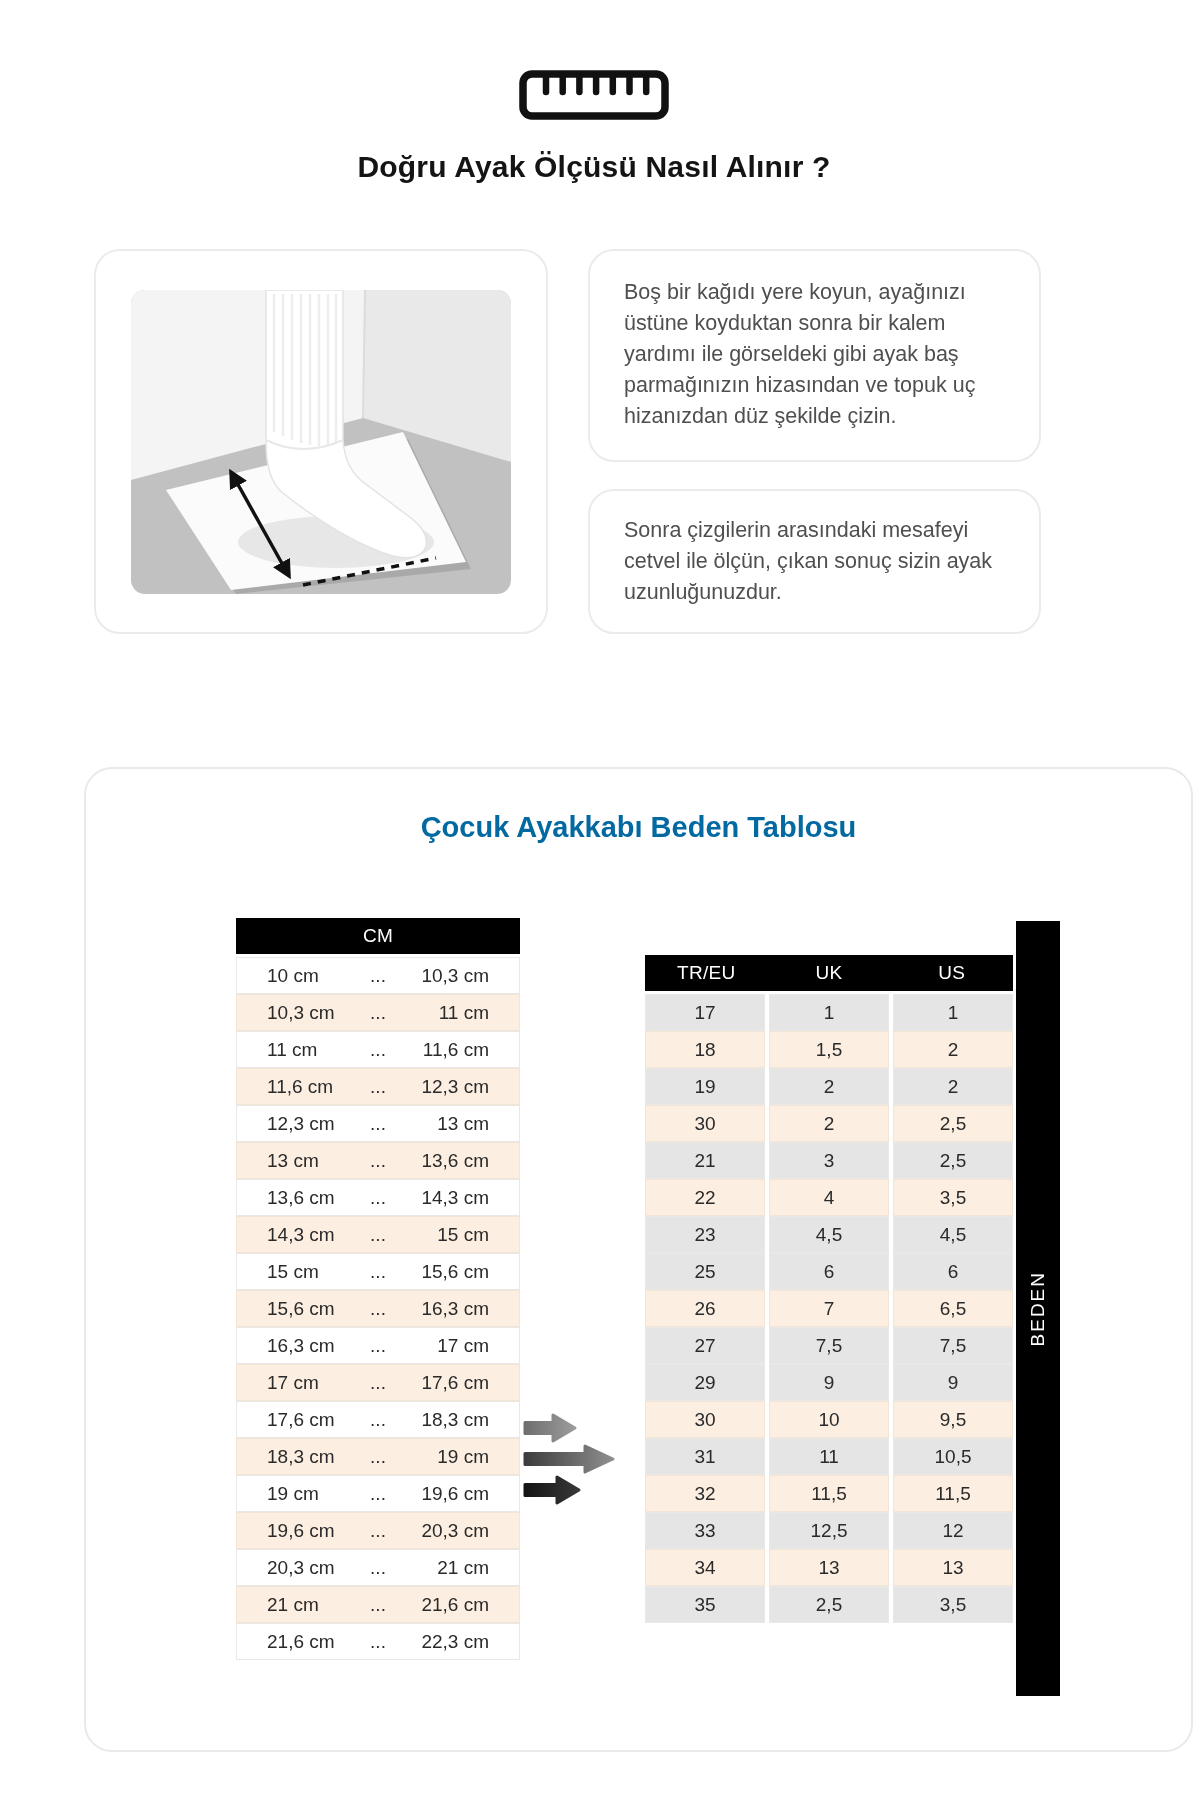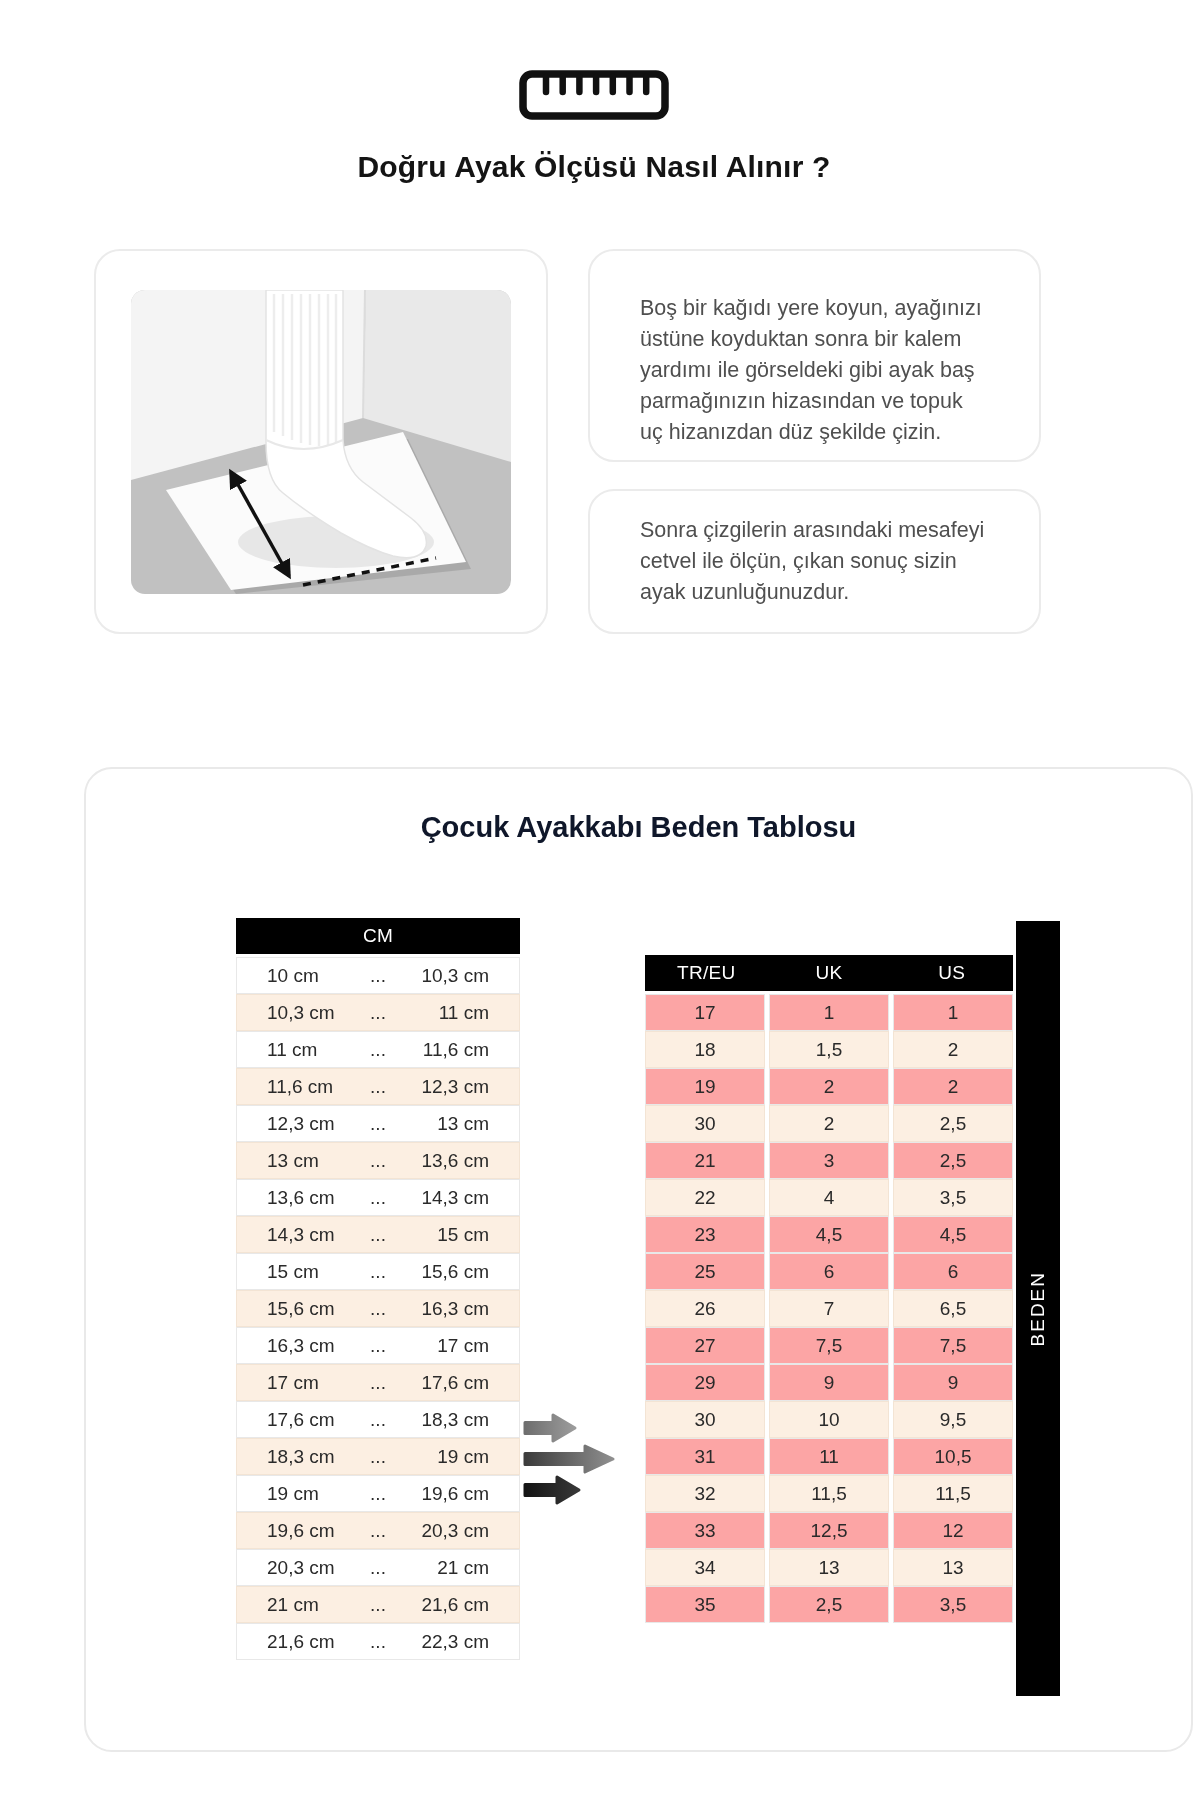--- a/index.html
+++ b/index.html
@@ -23,26 +23,26 @@
   
   .howto{display:flex;gap:40px;margin:65px 0 0 58px;}
   .photo-card{width:454px;height:385px;border:2px solid var(--card-border);border-radius:26px;
     display:flex;align-items:center;justify-content:center;background:#fff;}
   .photo-frame{width:380px;height:304px;border-radius:14px;overflow:hidden;display:block;}
   .tcol{width:453px;display:flex;flex-direction:column;gap:27px;}
   .text-card{border:2px solid var(--card-border);border-radius:26px;background:#fff;
     color:var(--text-secondary);font-size:21.5px;line-height:31px;}
   .tc1{height:213px;padding:26px 34px;}
   .tc2{height:145px;padding:0 34px;display:flex;align-items:center;}
-  .text-card p{margin:16px;}
+  .text-card p{margin:0;}
 
   
   .size-card{width:1109px;height:985px;margin:133px 0 0 48px;border:2px solid #e9e9e9;border-radius:28px;
     padding-top:42px;background:#fff;}
-  .section-title{text-align:center;font-size:29px;font-weight:700;color:#0f172a;margin:0 0 38px;}
+  .section-title{text-align:center;font-size:29px;font-weight:700;color:#0369a1;margin:0 0 38px;}
   .tables{display:flex;align-items:center;padding-left:150px;}
 
   .thead{height:36px;margin-bottom:3px;background:var(--header-bg);color:#fff;font-size:19px;
     display:flex;align-items:center;justify-content:center;letter-spacing:.3px;}
   .trow{height:37px;margin-bottom:0;}
 
   .cmt{width:284px;}
   .cm-row{display:grid;grid-template-columns:1fr 56px 1fr;align-items:center;background:#fff;
     border:1px solid #e8e8e8;font-size:19px;color:var(--text-primary);}
   .cm-row.alt{background:var(--row-alt);border-color:var(--row-alt-border);}
@@ -50,21 +50,21 @@
   .cm-dots{text-align:center;}
   .cm-to{padding-right:30px;text-align:right;}
 
   .arrowzone{width:125px;display:flex;justify-content:center;}
   .arrowzone svg{margin-top:340px;display:block;}
 
   .sizet{width:368px;}
   .sizet .thead{display:grid;grid-template-columns:1fr 1fr 1fr;}
   .sizet .thead span{text-align:center;}
   .size-row{display:grid;grid-template-columns:120px 120px 120px;gap:4px;background:transparent;}
-  .size-cell{height:37px;border:1px solid #e8e8e8;background:#fca5a5;display:flex;align-items:center;
+  .size-cell{height:37px;border:1px solid #e8e8e8;background:#e5e5e5;display:flex;align-items:center;
     justify-content:center;font-size:19px;color:var(--text-primary);}
   .size-row.alt .size-cell{background:var(--row-alt);border-color:var(--row-alt-border);}
 
   .beden{width:44px;height:775px;margin:39px 0 0 3px;background:var(--header-bg);
     display:flex;align-items:center;justify-content:center;}
   .beden span{writing-mode:vertical-rl;transform:rotate(180deg);color:#fff;font-size:19px;letter-spacing:2px;}
 </style>
 </head>
 <body>
 

